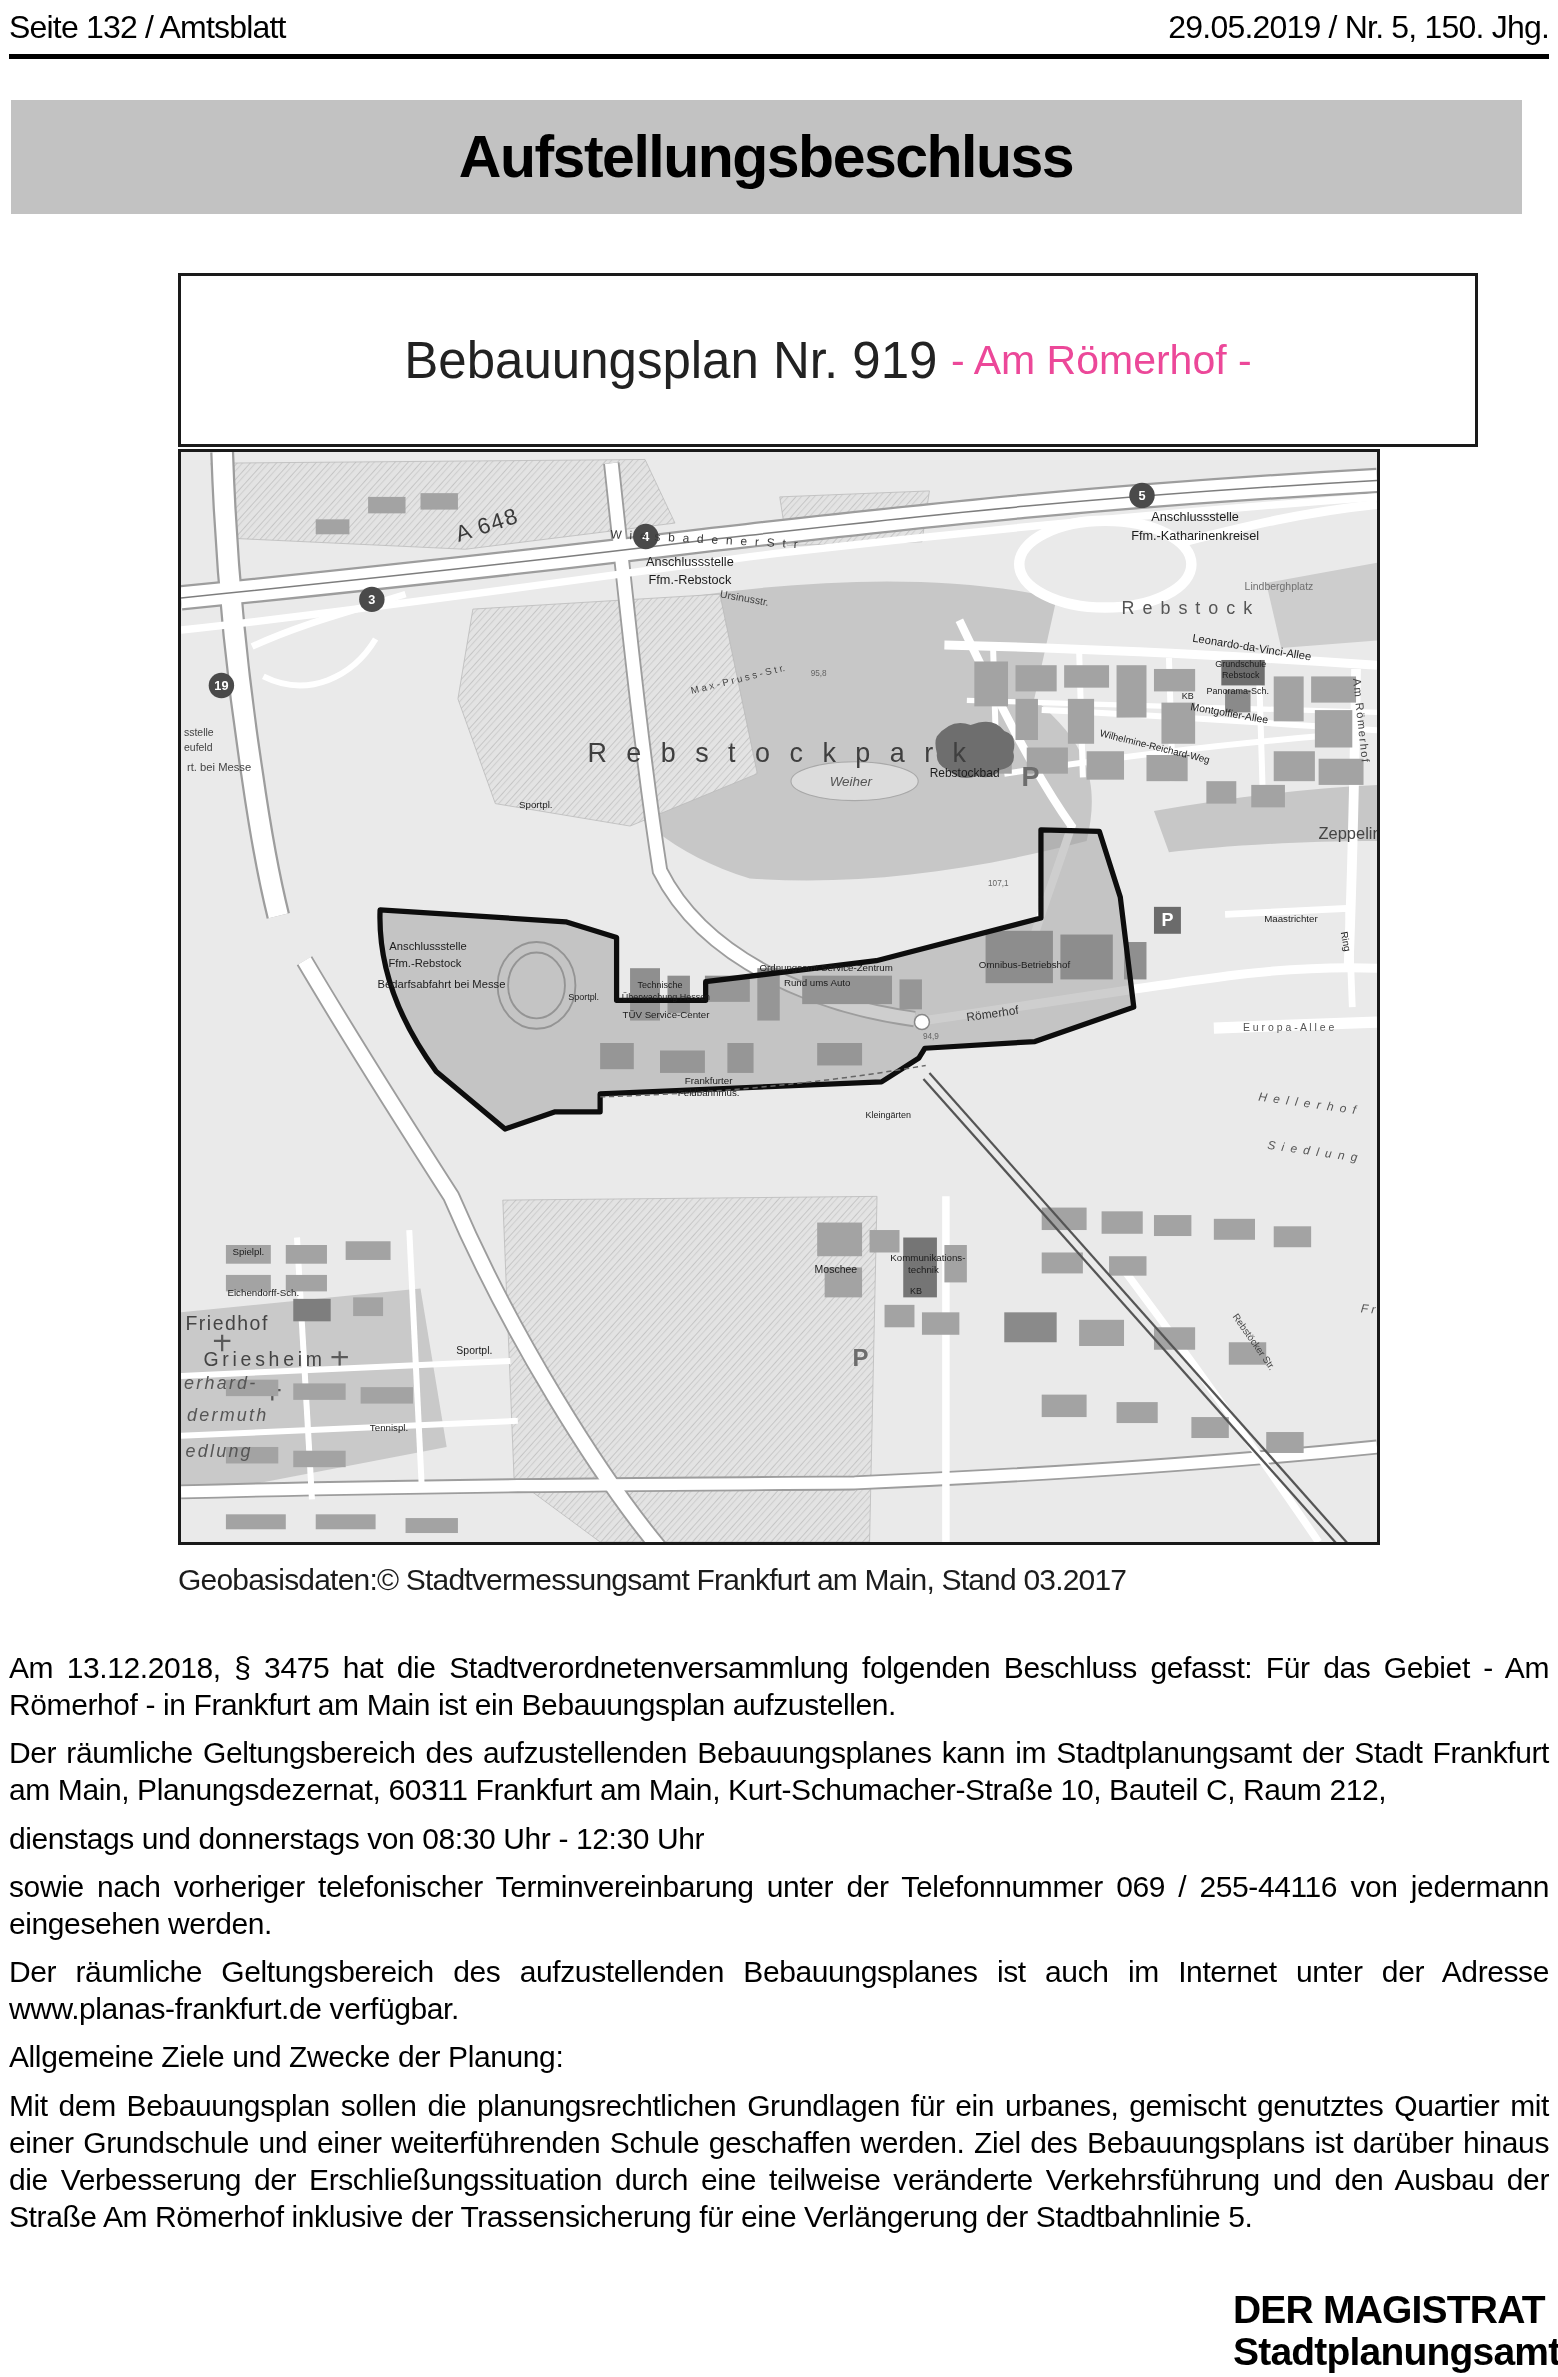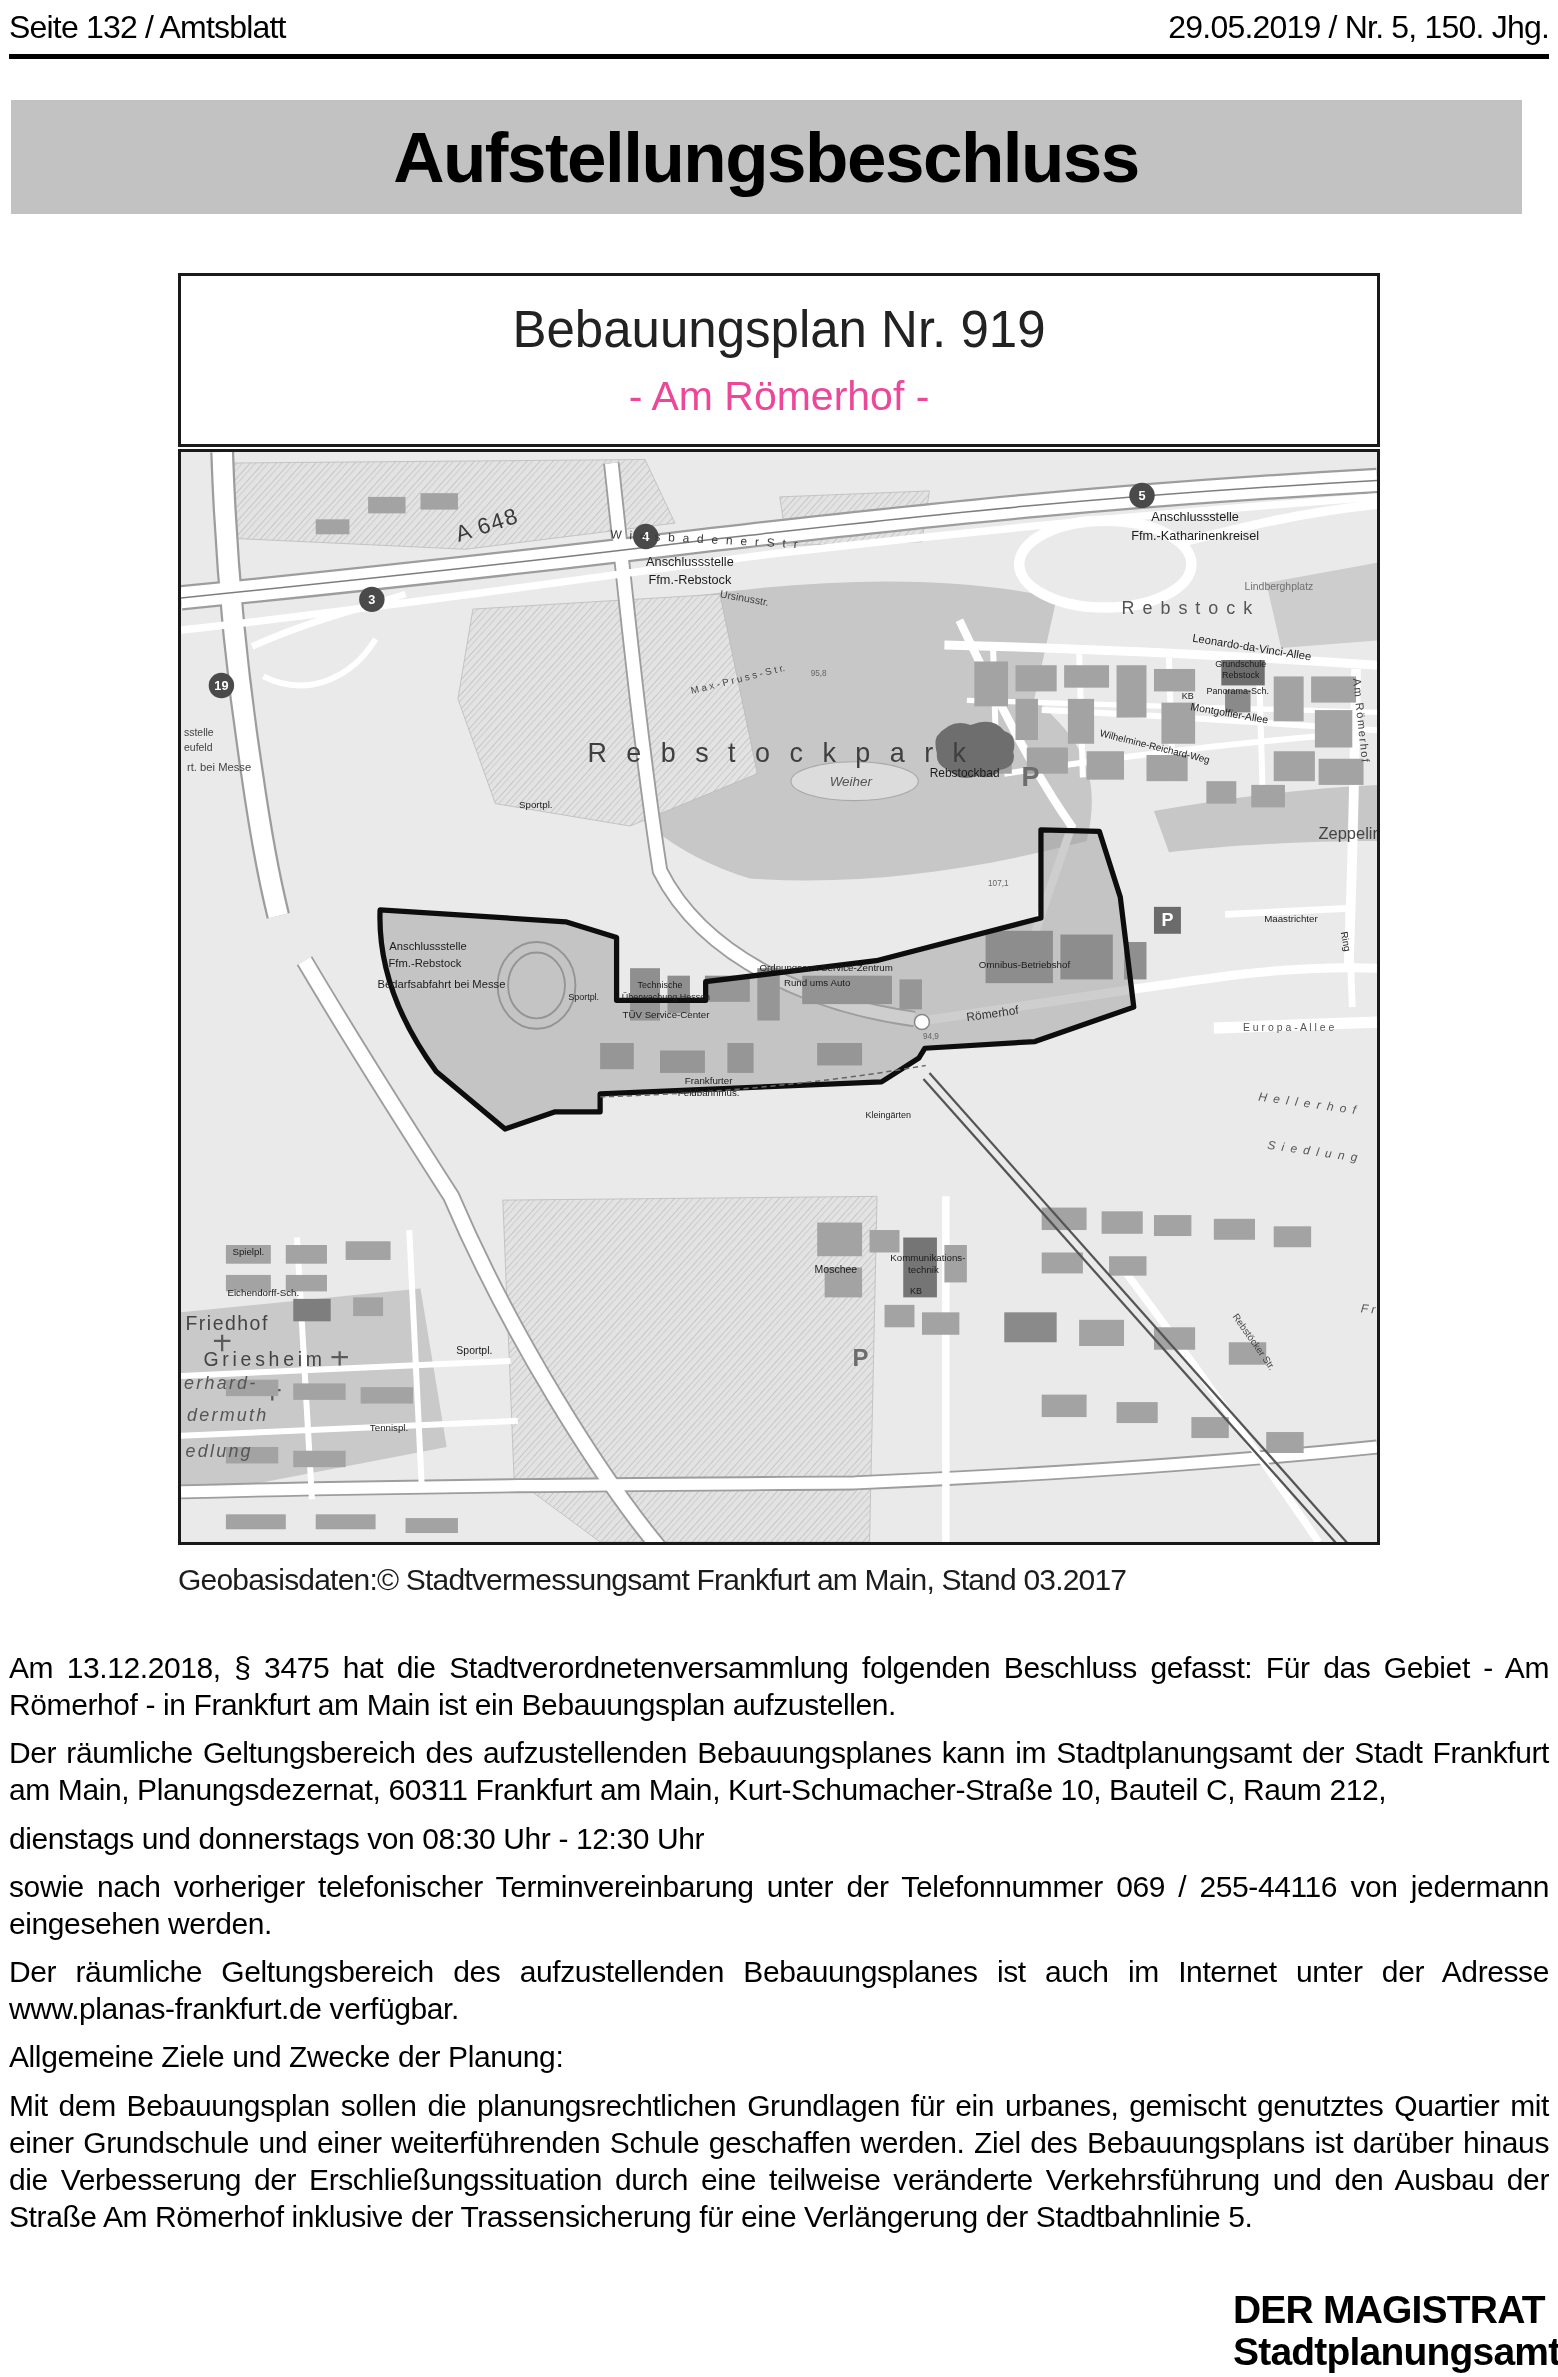--- a/index.html
+++ b/index.html
@@ -1,22 +1,22 @@
 <!DOCTYPE html>
 <html style="font-size:12px"><head>
 <meta charset="utf-8">
 <style>
   html,body{margin:0;padding:0;background:#ffffff;}
   body{width:1558px;height:2377px;position:relative;font-family:"Liberation Sans",sans-serif;color:#000;overflow:hidden;}
   .hdr{position:absolute;top:9px;left:9px;right:9px;display:flex;justify-content:space-between;font-size:32px;letter-spacing:-0.8px;}
   .rule{position:absolute;top:54px;left:9px;right:9px;height:5.3px;background:#000;}
   .banner{position:absolute;top:100px;left:10.5px;width:1511px;height:114px;background:#c2c2c2;display:flex;align-items:center;justify-content:center;}
-  .banner .t{font-size:71px;font-weight:bold;letter-spacing:-1.5px;}
+  .banner .t{font-size:59px;font-weight:bold;letter-spacing:-1.5px;}
   .figure{position:absolute;left:178px;top:273px;width:1202px;}
-  .titlebox{box-sizing:border-box;width:1202px;height:174px;border:3px solid #1a1a1a;border-bottom:3px solid #1a1a1a;display:flex;flex-direction:column;align-items:center;justify-content:center;gap:13.5px;background:#fff;}
+  .titlebox{box-sizing:border-box;width:1300px;height:174px;border:3px solid #1a1a1a;border-bottom:3px solid #1a1a1a;display:flex;align-items:center;justify-content:center;gap:13.5px;background:#fff;}
   .titlebox .l1{font-size:51px;letter-spacing:0px;color:#222;}
   .titlebox .l2{font-size:41px;color:#ec4899;}
   .mapbox{box-sizing:border-box;width:1202px;height:1096px;border:3px solid #1a1a1a;border-top:3px solid #1a1a1a;margin-top:1.5px;background:#eaeaea;overflow:hidden;}
   .caption{position:absolute;left:178px;top:1563px;font-size:30px;letter-spacing:-0.8px;color:#1c1c1c;}
   .bodytext{position:absolute;left:9px;top:1649px;width:1540px;font-size:30px;line-height:37px;text-align:justify;letter-spacing:-0.4px;}
   .bodytext p{margin:0 0 11.3px 0;}
   .bodytext p.h{font-weight:normal;text-align:left;}
   .footer{position:absolute;left:1233px;top:2289px;font-size:39px;font-weight:bold;line-height:42px;letter-spacing:-0.8px;}
   svg text{font-family:"Liberation Sans",sans-serif;}
 </style>

